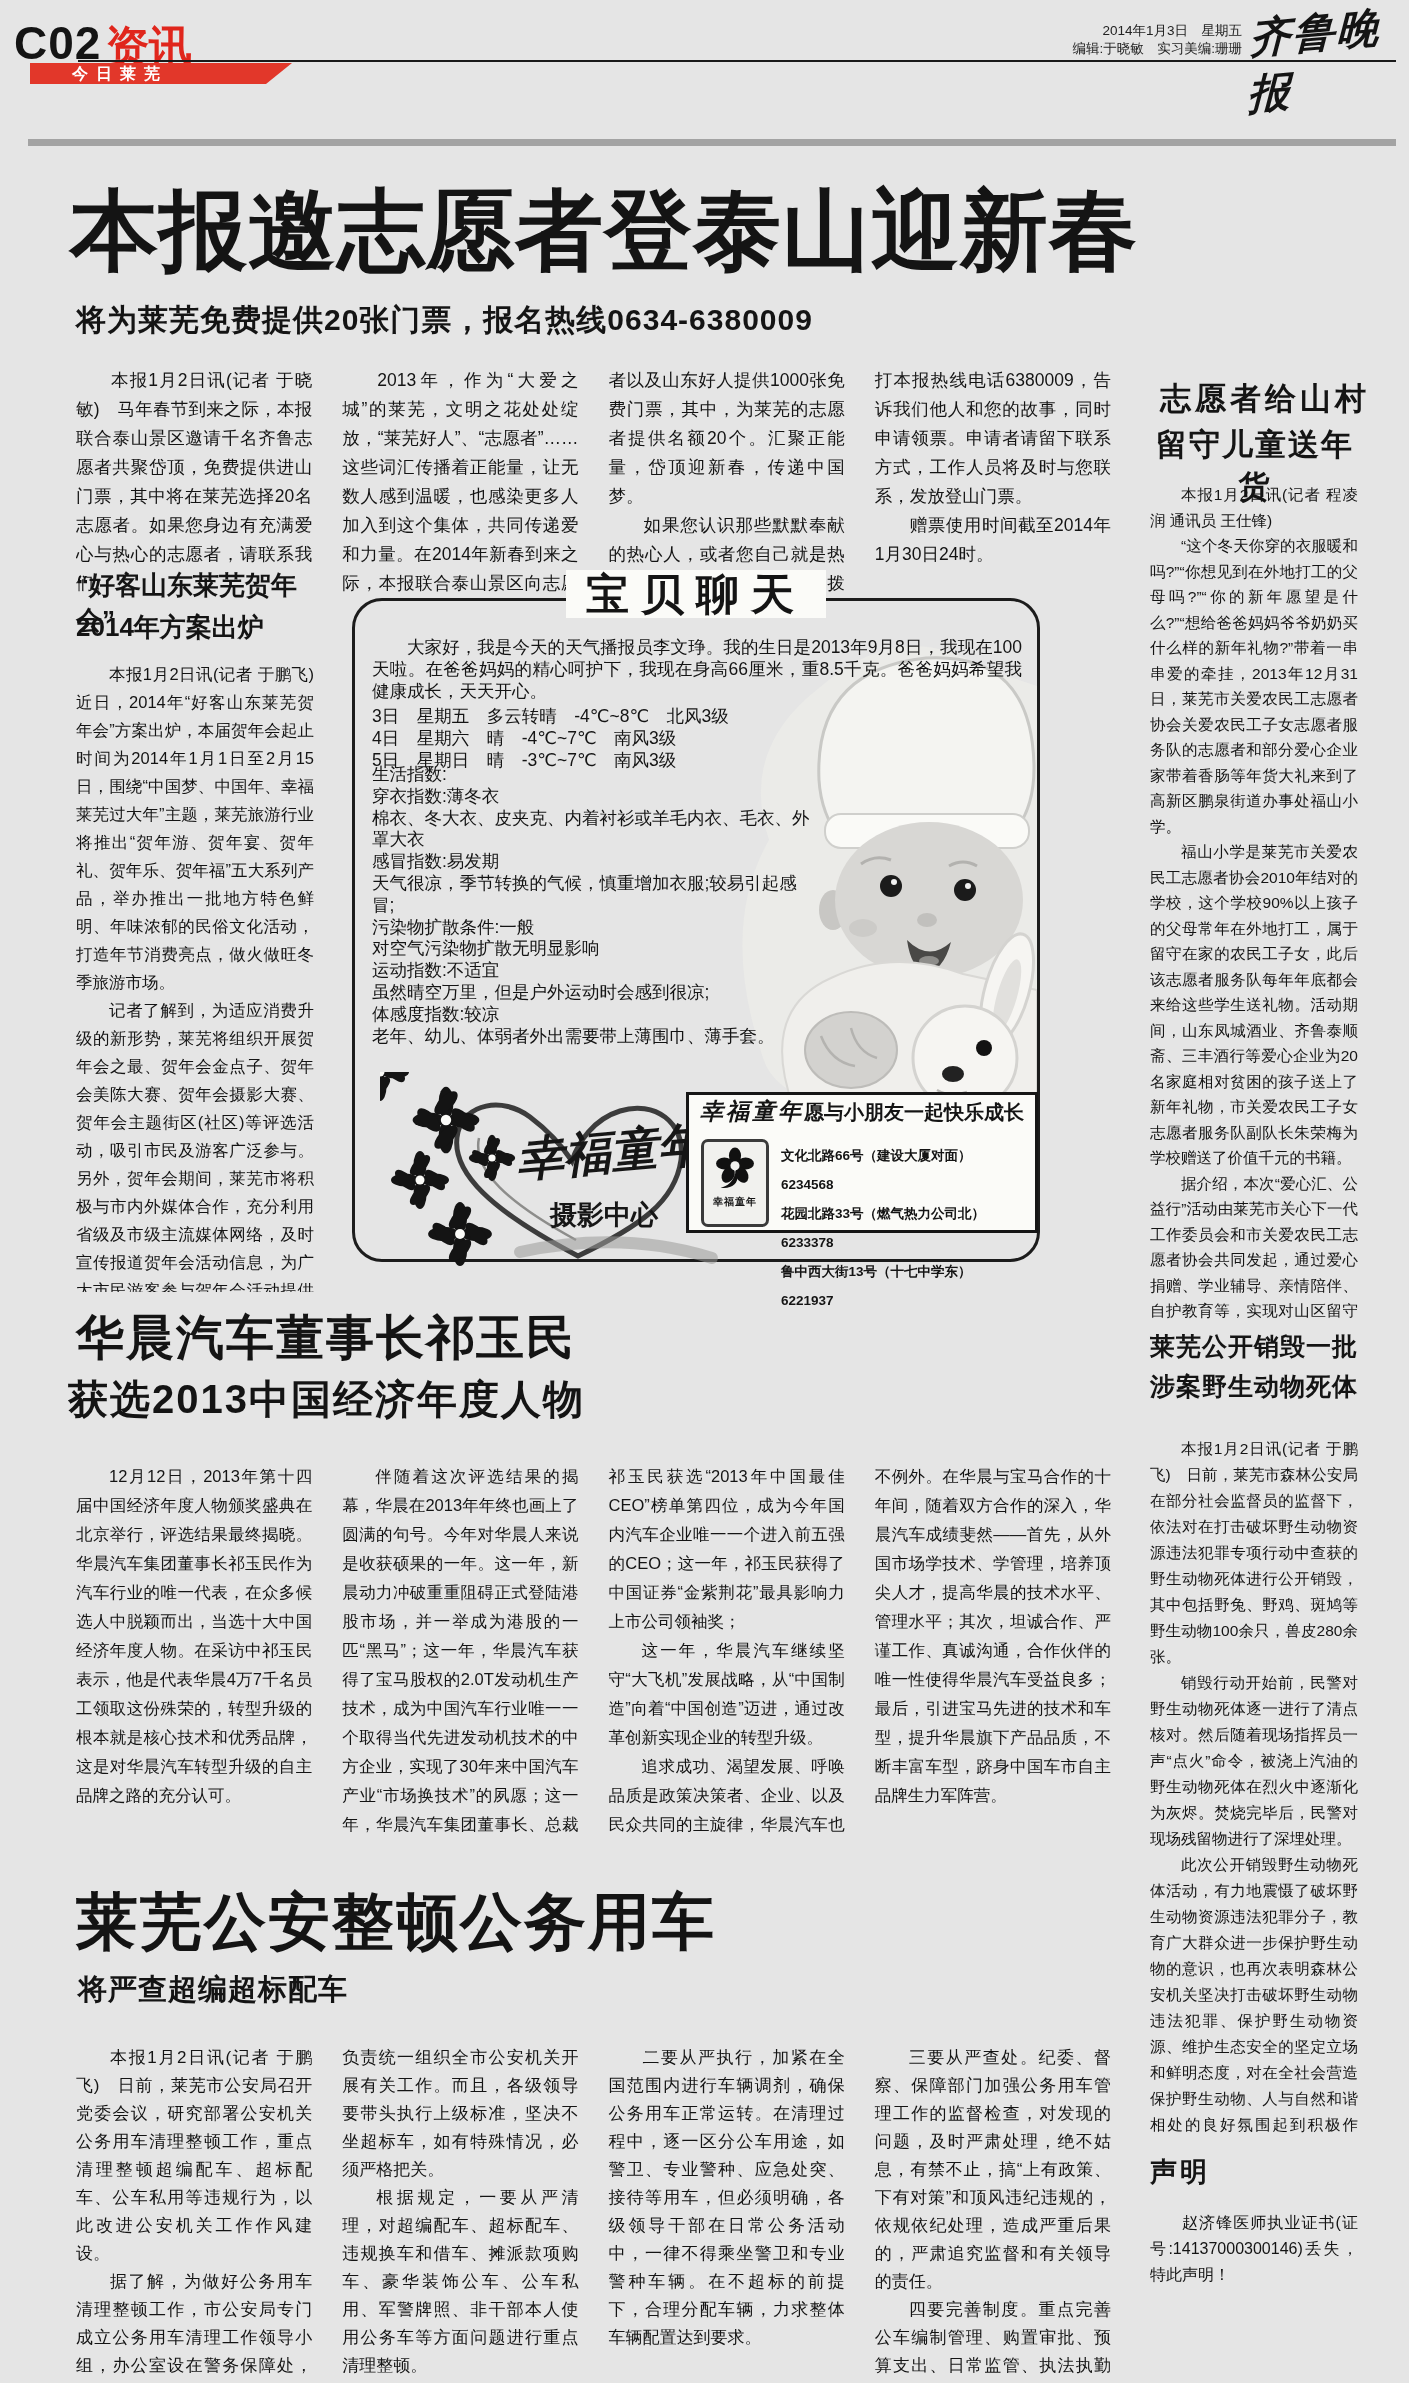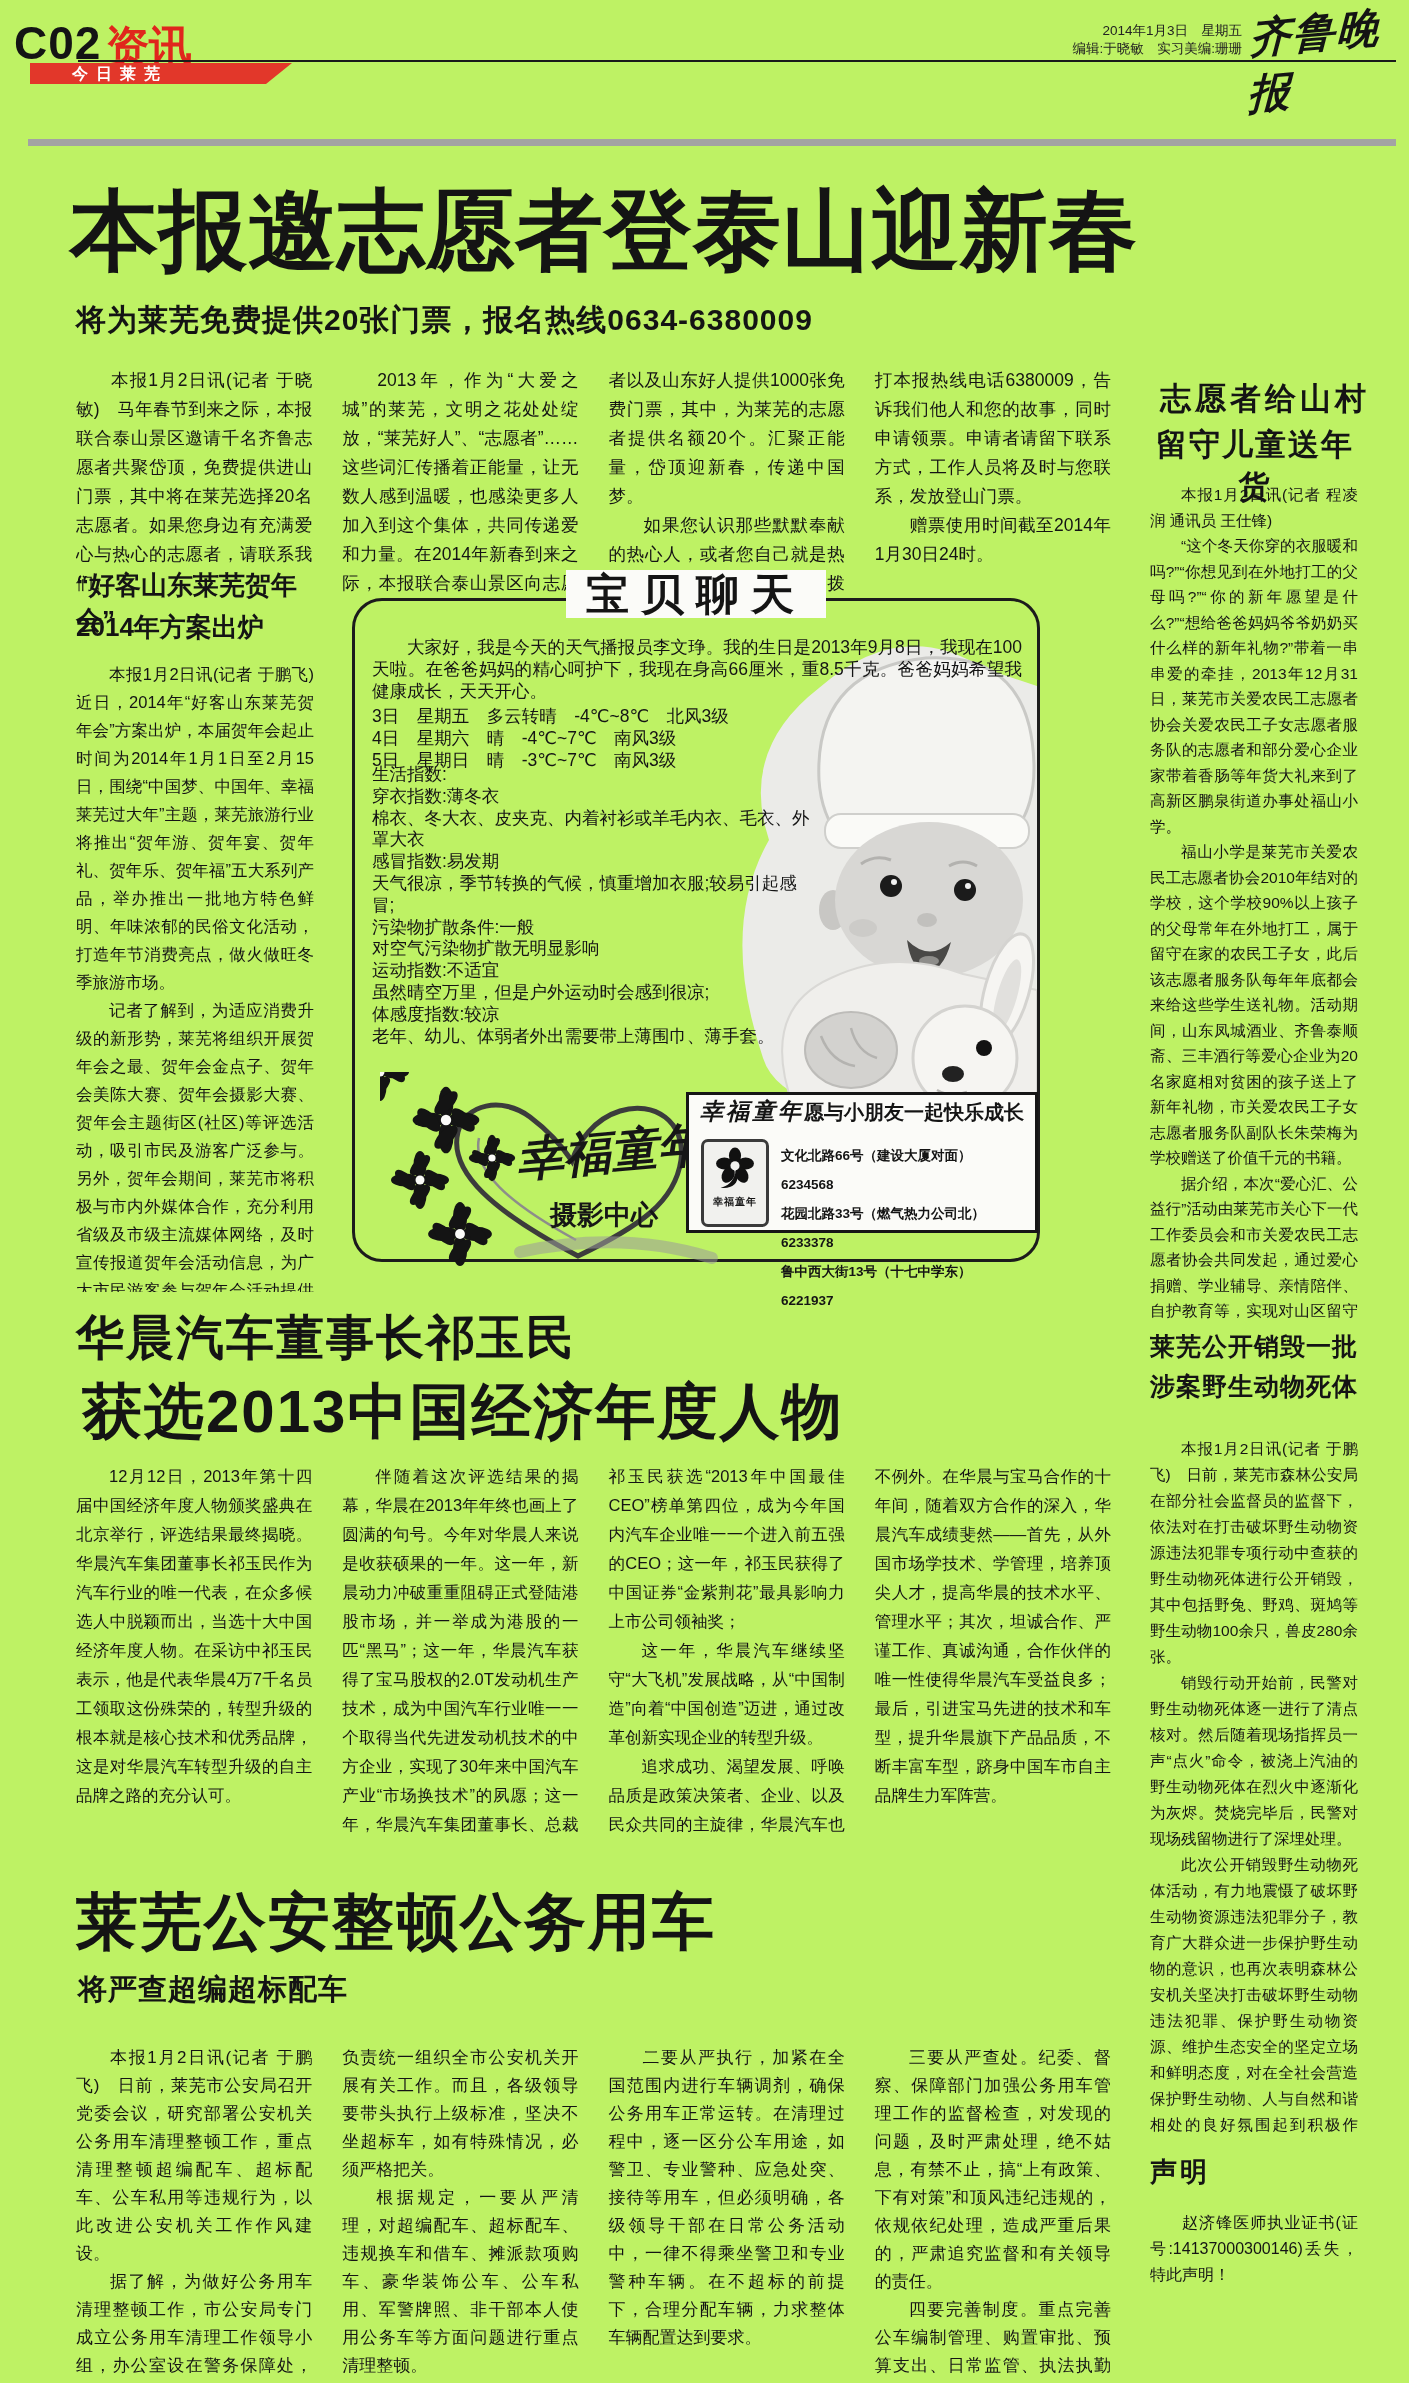--- a/index.html
+++ b/index.html
@@ -1,19 +1,19 @@
 <!DOCTYPE html>
 <html><head>
 <meta charset="utf-8">
 <style>
   * { margin:0; padding:0; box-sizing:border-box; }
   html,body { background:#8a8a8a; }
   .page {
     position:relative; width:1409px; height:2383px; margin:0 auto;
-    background:#bef264; color:#141414; overflow:hidden;
+    background:#e5e5e5; color:#141414; overflow:hidden;
     font-family:"Liberation Sans","DejaVu Sans",sans-serif;
   }
   .abs { position:absolute; }
 
   
   .page-code { left:14px; top:16px; font-size:46px; font-weight:900; letter-spacing:1px; }
   .section-title { left:106px; top:18px; font-size:43px; font-weight:900; color:#e0261c; }
   .header-rule { left:78px; top:60px; width:1318px; height:2px; background:#1a1a1a; }
   .edition-banner {
     left:30px; top:63px; width:262px; height:21px; background:#e2372a;
@@ -58,21 +58,21 @@
   .contact-box { position:absolute; left:334px; top:526px; width:352px; height:141px; border:3px solid #161616; background:#fbfbf8; z-index:4; }
   .contact-slogan { position:absolute; left:0; top:1px; width:100%; text-align:center; white-space:nowrap; }
   .contact-slogan .script { font-family:"DejaVu Serif","Liberation Serif",serif; font-style:italic; font-weight:bold; font-size:23px; letter-spacing:3px; }
   .contact-slogan .rest { font-size:20px; font-weight:900; }
   .contact-logo { position:absolute; left:12px; top:44px; width:68px; height:88px; border:3px solid #3a3a3a; border-radius:7px; background:#f1f1ee; text-align:center; padding-top:4px; }
   .contact-logo .cap { font-size:10px; font-weight:bold; letter-spacing:1px; display:block; margin-top:1px; }
   .contact-lines { position:absolute; left:92px; top:46px; width:255px; font-size:13.5px; font-weight:bold; line-height:29px; }
 
   
   .bril-h1 { left:76px; top:1306px; font-size:48px; font-weight:900; letter-spacing:2px; }
-  .bril-h2 { left:82px; top:1372px; font-size:60px; font-weight:900; letter-spacing:2px; }
+  .bril-h2 { left:68px; top:1372px; font-size:40px; font-weight:900; letter-spacing:2px; }
   .bril-body { left:76px; top:1462px; width:1035px; height:400px; font-size:16.5px; line-height:29px; }
 
   
   .police-h { left:76px; top:1880px; font-size:62px; font-weight:900; letter-spacing:2px; }
   .police-sub { left:78px; top:1970px; font-size:29px; font-weight:600; letter-spacing:1px; }
   .police-body { left:76px; top:2044px; width:1035px; height:339px; font-size:17px; line-height:28px; }
 
   
   .vol-h1 { left:1160px; top:378px; width:210px; font-size:31px; font-weight:700; letter-spacing:4px; text-align:center; }
   .vol-h2 { left:1150px; top:424px; width:210px; font-size:31px; font-weight:900; letter-spacing:2px; text-align:center; }

